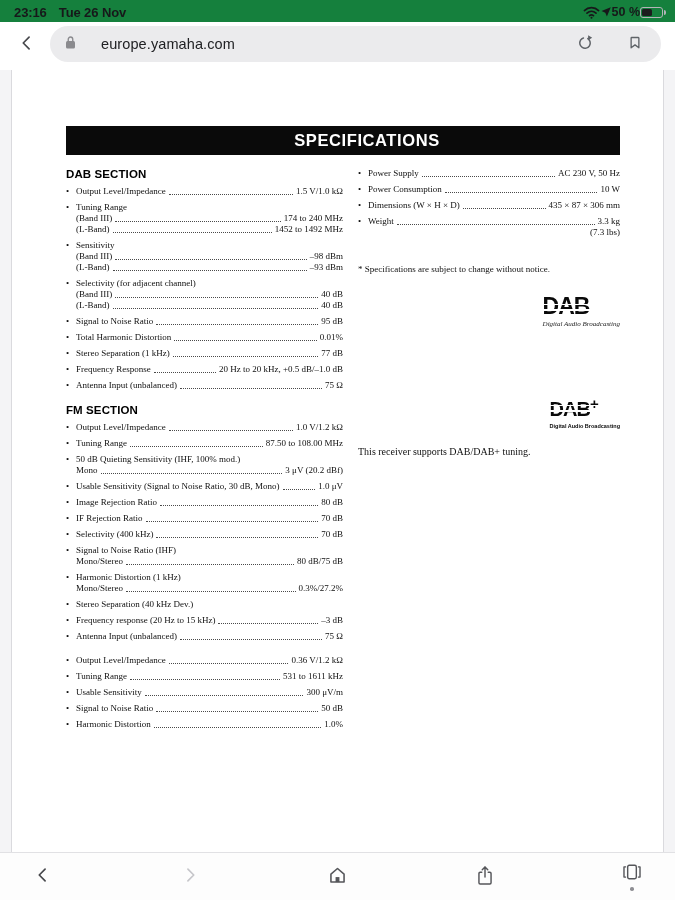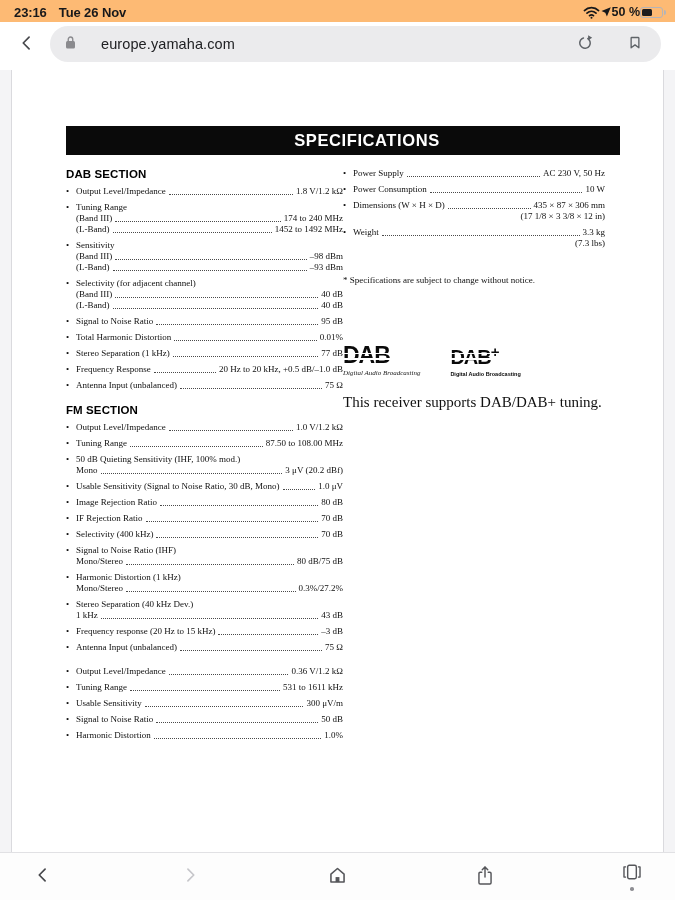--- a/index.html
+++ b/index.html
@@ -6,21 +6,21 @@
   html,body { background:#e9e9eb; }
   .screen {
     width:675px; height:900px; background:#fff; position:relative;
     font-family:"Liberation Sans", sans-serif; overflow:hidden;
     margin:0 auto;
   }
 
   
   .status-bar {
     height:22px; display:flex; justify-content:space-between; align-items:center;
-    padding:2px 12px 0 14px; background:#fdba74;
+    padding:2px 12px 0 14px; background:#15803d;
   }
   .status-left { display:flex; gap:12px; font-size:13px; font-weight:bold; color:#17181a; letter-spacing:-0.1px; }
   .status-right { display:flex; align-items:center; gap:0; }
   .status-right svg { display:block; }
   .batt-pct { font-size:12.5px; font-weight:bold; color:#17181a; }
   .battery { width:23px; height:11px; border:1px solid #b4b4b8; border-radius:3px; position:relative; }
   .battery .fill { position:absolute; left:1px; top:1px; bottom:1px; width:9.5px; background:#1c1c1e; border-radius:1.5px; }
   .battery:after { content:""; position:absolute; right:-3.5px; top:2.5px; width:2px; height:5px; background:#b4b4b8; border-radius:0 2px 2px 0; }
 
   
@@ -38,48 +38,48 @@
   .side-strip { width:12px; background:#f4f4f6; flex:none; }
   .side-strip.left  { border-right:1px solid #dadade; }
   .side-strip.right { border-left:1px solid #dadade; }
   .page { flex:1; background:#fff; padding:56px 43px 0 54px; overflow:hidden; }
 
   .spec-title {
     height:29px; background:#0a0a0a; color:#fff; display:flex; align-items:center; justify-content:center;
     font-size:16.5px; font-weight:bold; letter-spacing:0.6px; margin-bottom:13px;padding-left:48px;
   }
 
-  .columns { display:flex; }
+  .columns { display:flex; gap:15px; }
   .col-left  { width:277px; flex:none; }
   .col-right { width:262px; flex:none; }
 
   .spec-heading { font-size:11.5px; font-weight:bold; color:#000; letter-spacing:0.1px; margin-bottom:6px; }
   .spec-section { margin-bottom:13px; }
   .spec-item { margin-bottom:5px; }
   .spec-row { display:flex; align-items:flex-end; font-family:"Liberation Serif", serif; font-size:9px; line-height:11px; color:#101010; }
   .spec-row .bullet { width:10px; flex:none; }
   .spec-row .label { white-space:nowrap; }
   .spec-row .value { white-space:nowrap; }
   .spec-row .leader { flex:1 1 auto; min-width:5px; border-bottom:1px dotted #4a4a4a; margin:0 3px 2px 3px; }
   .spec-row.sub { padding-left:10px; }
   .value2 { font-family:"Liberation Serif", serif; font-size:9px; line-height:11px; color:#101010; text-align:right; }
 
   .note { font-family:"Liberation Serif", serif; font-size:9px; color:#101010; margin-top:26px; }
 
-  .logos { display:flex; align-items:flex-end; gap:30px; margin-top:21px; }
+  .logos { display:flex; align-items:flex-end; gap:30px; margin-top:21px;flex-direction:column; }
   .logo-block { text-align:left; }
   .logo-letters { position:relative; display:inline-block; font-weight:bold; line-height:1; color:#0a0a0a; letter-spacing:-1px; }
   .logo-big   { font-size:23px; }
   .logo-small { font-size:20px;margin-top:38px; }
   .logo-letters .slit { position:absolute; left:-1px; right:-1px; height:1.6px; background:#fff; }
   .slit.s1 { top:38%; } .slit.s2 { top:62%; }
   .logo-plus { font-size:15px; vertical-align:7px; letter-spacing:0; }
   .cap-italic { font-family:"Liberation Serif", serif; font-style:italic; font-size:7px; color:#1c1c1c; margin-top:2px; }
   .cap-bold { font-weight:bold; font-size:5.5px; color:#0a0a0a; margin-top:3px; letter-spacing:0; }
-  .footer-note { font-family:"Liberation Serif", serif; font-size:15px; color:#101010; margin-top:17px; }
+  .footer-note { font-family:"Liberation Serif", serif; font-size:10px; color:#101010; margin-top:17px; }
 
   
   .bottom-bar {
     height:48px; border-top:1px solid #e1e1e4; background:#fdfdfd;
     display:flex; align-items:center; justify-content:space-between; padding:0 26px;
   }
   .bottom-bar button { border:none; background:none; width:34px; height:40px; display:flex; flex-direction:column; align-items:center; justify-content:center; cursor:pointer; }
   .tab-dot { width:3.5px; height:3.5px; border-radius:50%; background:#8e8e93; margin-top:2px; }
 </style>
 </head>
@@ -155,21 +155,21 @@
       </div>
       <div class="columns">
         <div class="col-left" id="left-col">
             <div class="spec-section">
               <div class="spec-heading">DAB SECTION</div>
               <div class="spec-item">
                 <div class="spec-row">
                   <span class="bullet">•</span>
                   <span class="label">Output Level/Impedance</span>
                   <span class="leader"></span>
-                  <span class="value">1.8 V/1.2 kΩ</span>
+                  <span class="value">1.5 V/1.0 kΩ</span>
                 </div>
               </div>
               <div class="spec-item">
                 <div class="spec-row">
                   <span class="bullet">•</span>
                   <span class="label">Tuning Range</span>
                 </div>
                 <div class="spec-row sub">
                   <span class="label">(Band III)</span>
                   <span class="leader"></span>
@@ -334,25 +334,20 @@
                 <div class="spec-row sub">
                   <span class="label">Mono/Stereo</span>
                   <span class="leader"></span>
                   <span class="value">0.3%/27.2%</span>
                 </div>
               </div>
               <div class="spec-item">
                 <div class="spec-row">
                   <span class="bullet">•</span>
                   <span class="label">Stereo Separation (40 kHz Dev.)</span>
-                </div>
-                <div class="spec-row sub">
-                  <span class="label">1 kHz</span>
-                  <span class="leader"></span>
-                  <span class="value">43 dB</span>
                 </div>
               </div>
               <div class="spec-item">
                 <div class="spec-row">
                   <span class="bullet">•</span>
                   <span class="label">Frequency response (20 Hz to 15 kHz)</span>
                   <span class="leader"></span>
                   <span class="value">–3 dB</span>
                 </div>
               </div>
@@ -427,21 +422,20 @@
                     <span class="value">10 W</span>
                   </div>
                 </div>
                 <div class="spec-item">
                   <div class="spec-row">
                     <span class="bullet">•</span>
                     <span class="label">Dimensions (W × H × D)</span>
                     <span class="leader"></span>
                     <span class="value">435 × 87 × 306 mm</span>
                   </div>
-                  <div class="value2">(17 1/8 × 3 3/8 × 12 in)</div>
                 </div>
                 <div class="spec-item">
                   <div class="spec-row">
                     <span class="bullet">•</span>
                     <span class="label">Weight</span>
                     <span class="leader"></span>
                     <span class="value">3.3 kg</span>
                   </div>
                   <div class="value2">(7.3 lbs)</div>
                 </div>

